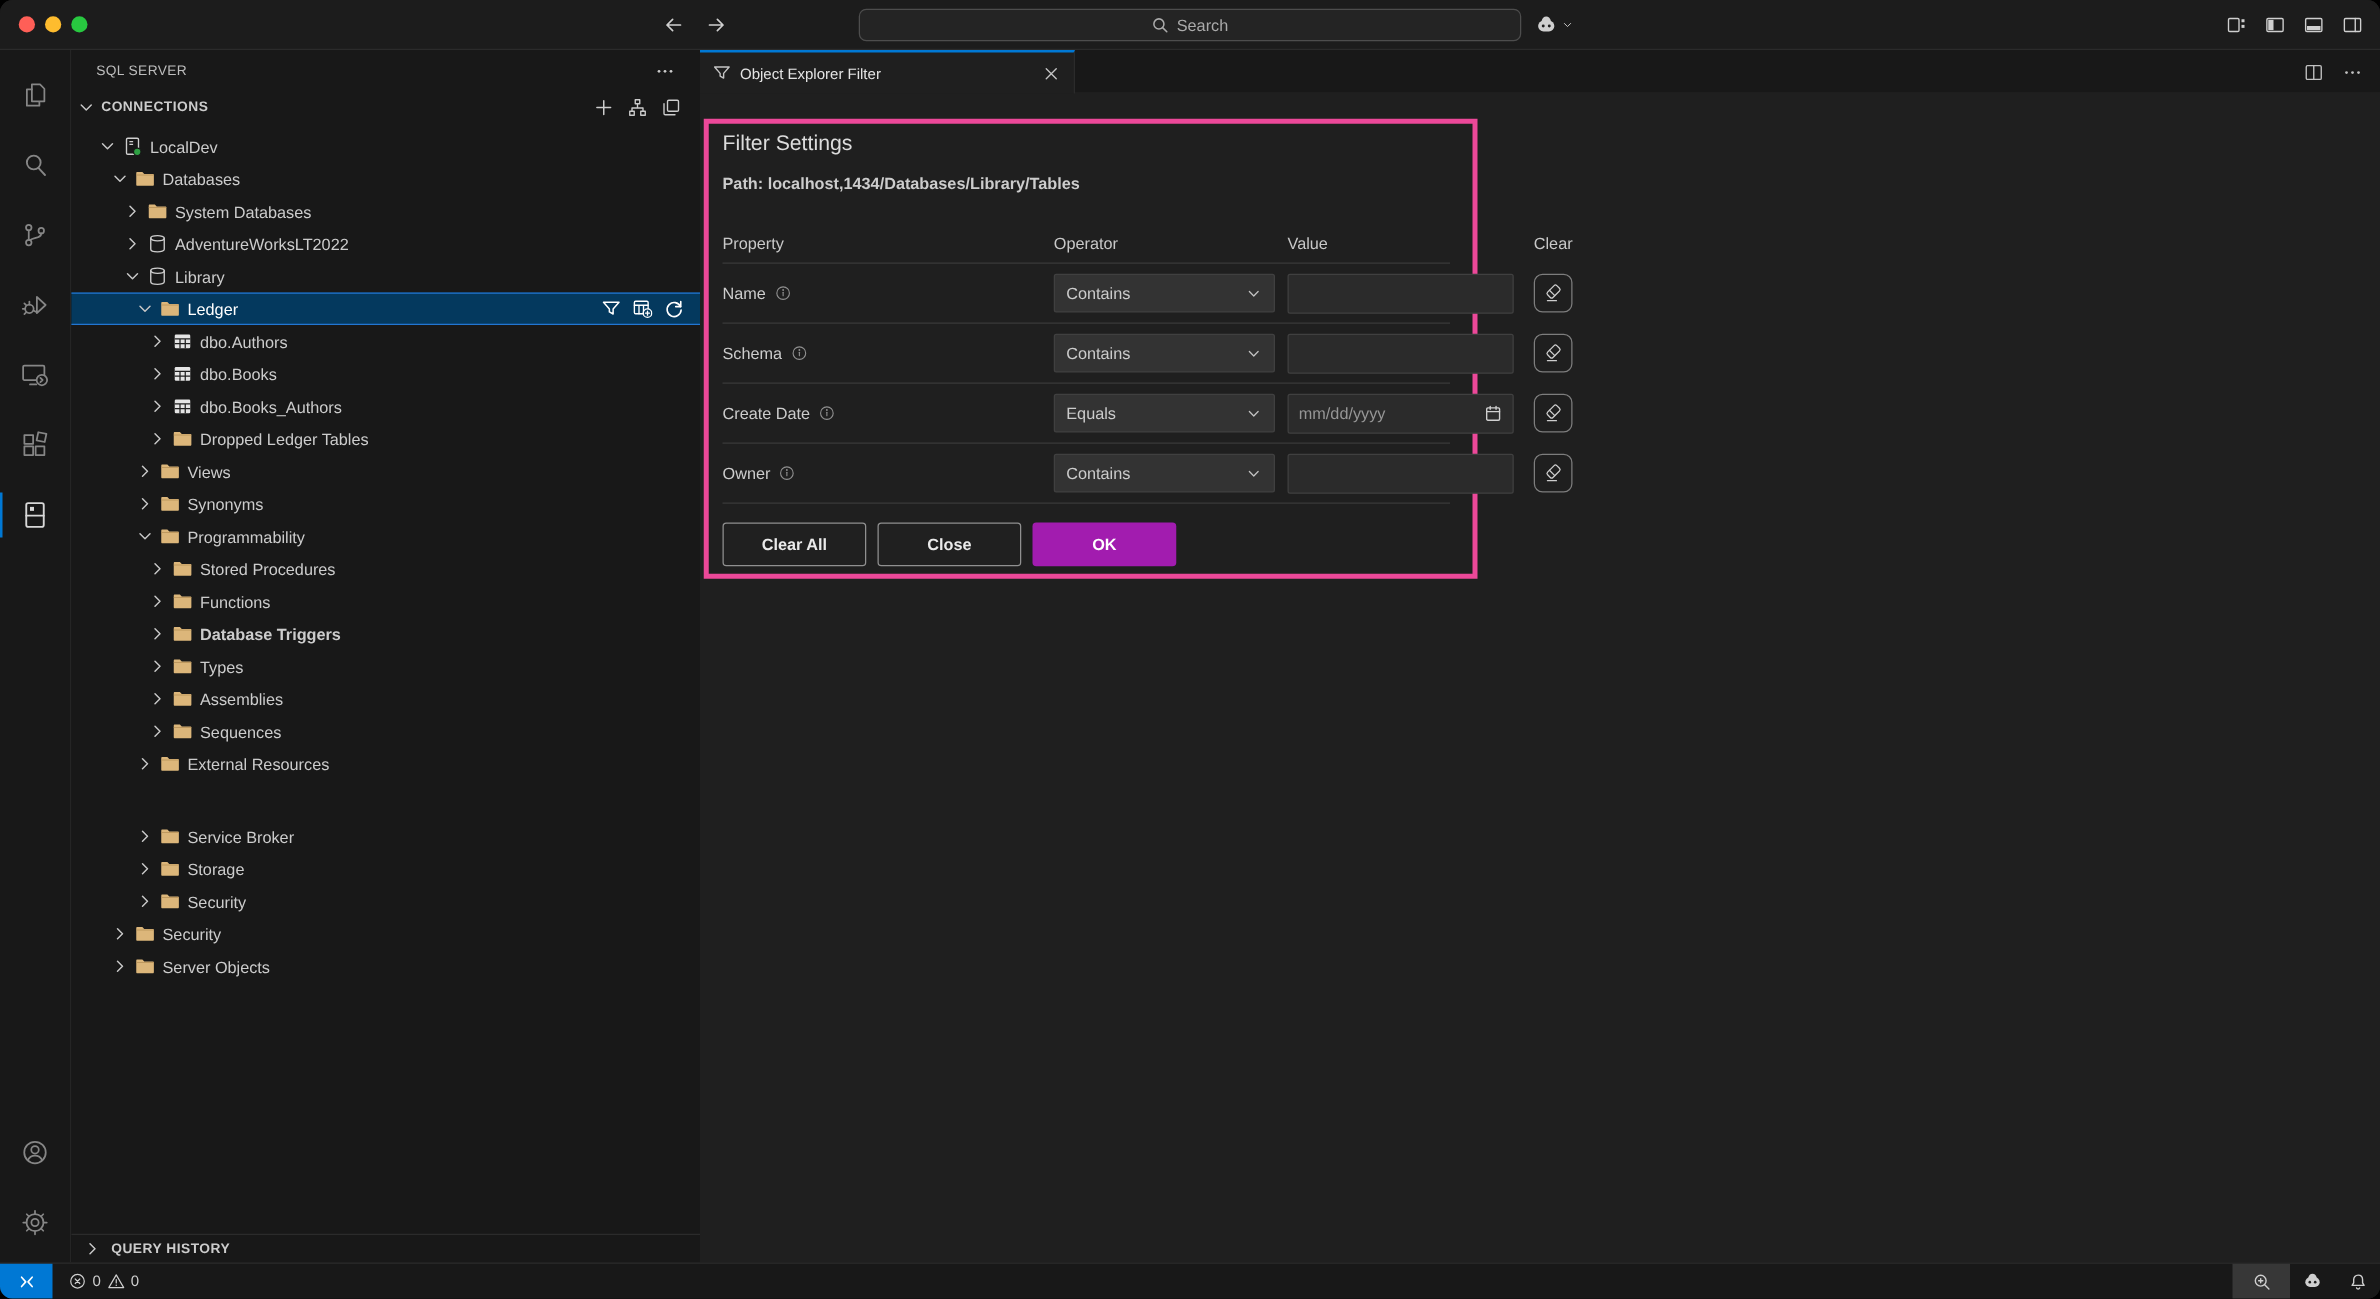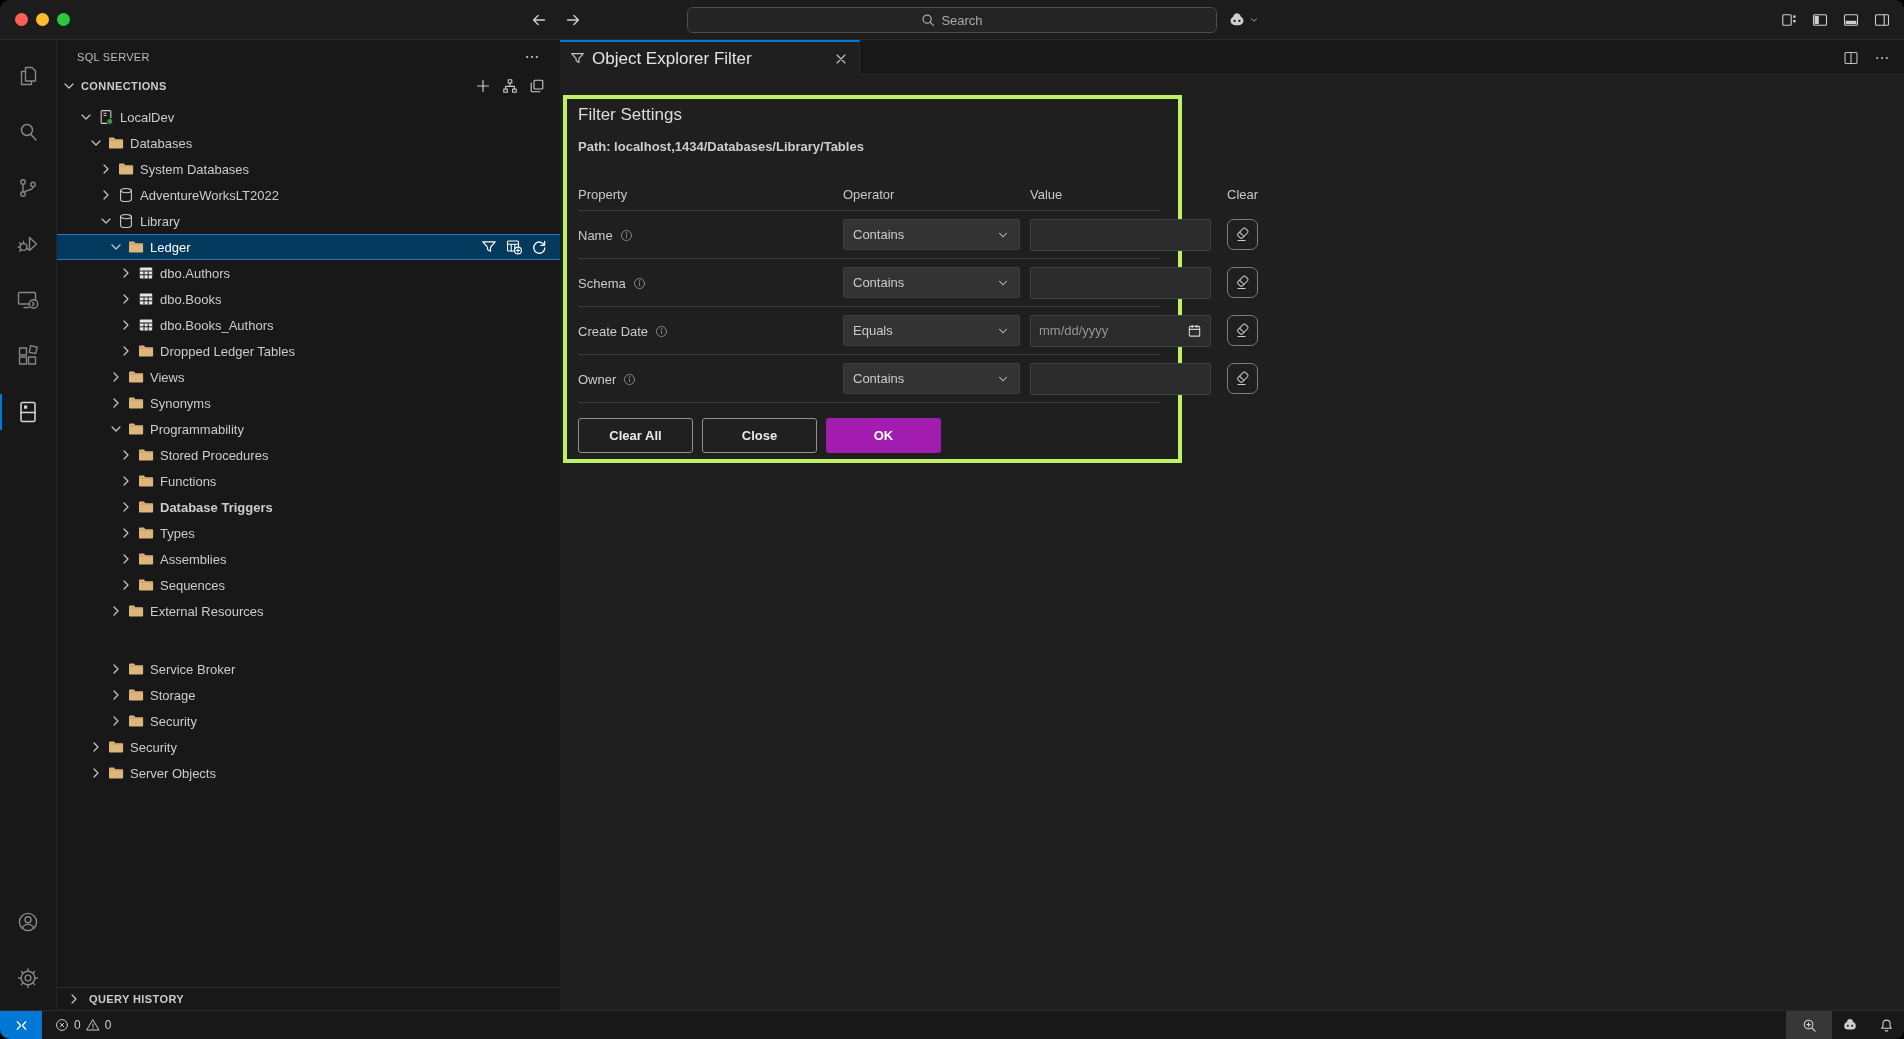--- a/index.html
+++ b/index.html
@@ -44,27 +44,27 @@
   .tree-actions{margin-left:auto;display:flex;gap:9px;padding-right:13px;color:#ffffff;}
   .row-action{width:16px;height:16px;display:inline-flex;}
   .qh{position:absolute;bottom:0;left:0;right:0;height:23px;border-top:1px solid #2b2b2b;display:flex;align-items:center;padding-left:9px;gap:3px;background:#181818;}
   .qh-label{font-size:11px;font-weight:700;color:#cccccc;letter-spacing:.4px;}
 
   
   .editor{flex:1;position:relative;background:#1f1f1f;}
   .tab-strip{height:35px;background:#181818;display:flex;position:relative;border-bottom:1px solid #252525;}
   .tab{width:300px;height:35px;background:#1f1f1f;border-top:2px solid #0078d4;border-right:1px solid #2b2b2b;
     display:flex;align-items:center;padding:0 10px;cursor:pointer;}
-  .tab-label{font-size:17px;color:#e4e4e4;margin-left:7px;}
+  .tab-label{font-size:12px;color:#e4e4e4;margin-left:7px;}
   .tab-close{margin-left:auto;width:16px;height:16px;color:#c5c5c5;display:inline-flex;cursor:pointer;}
   .editor-actions{position:absolute;right:14px;top:0;height:35px;display:flex;align-items:center;gap:15px;color:#c0c0c0;}
   .editor-body{position:absolute;top:35px;left:0;right:0;bottom:0;background:#1f1f1f;}
 
   
-  .annotation{position:absolute;left:3px;top:20px;width:619px;height:368px;border:4px solid #bef264;}
+  .annotation{position:absolute;left:3px;top:20px;width:619px;height:368px;border:4px solid #ec4899;}
   .panel{position:absolute;inset:0;padding:6px 18px 0 11px;color:#cccccc;}
   .fs-heading{font-size:17px;color:#dcdcdc;font-weight:400;margin:0;}
   .fs-path{font-size:13px;font-weight:700;color:#cccccc;margin-top:14px;}
   .fgrid{display:grid;grid-template-columns:265px 187px 197px 1fr;align-items:center;}
   .fheader{margin-top:25px;height:32px;border-bottom:1px solid #3a3a3a;font-size:13px;color:#c8c8c8;}
   .frow{height:48px;border-bottom:1px solid #3a3a3a;}
   .plabel{font-size:13px;color:#cccccc;}
   .info{width:13px;height:13px;display:inline-flex;margin-left:7px;vertical-align:-2px;}
   .dropdown{width:177px;height:31px;background:#333333;border:1px solid #404040;border-radius:2px;
     display:flex;align-items:center;padding:0 9px;font-size:13px;color:#cccccc;cursor:pointer;}

